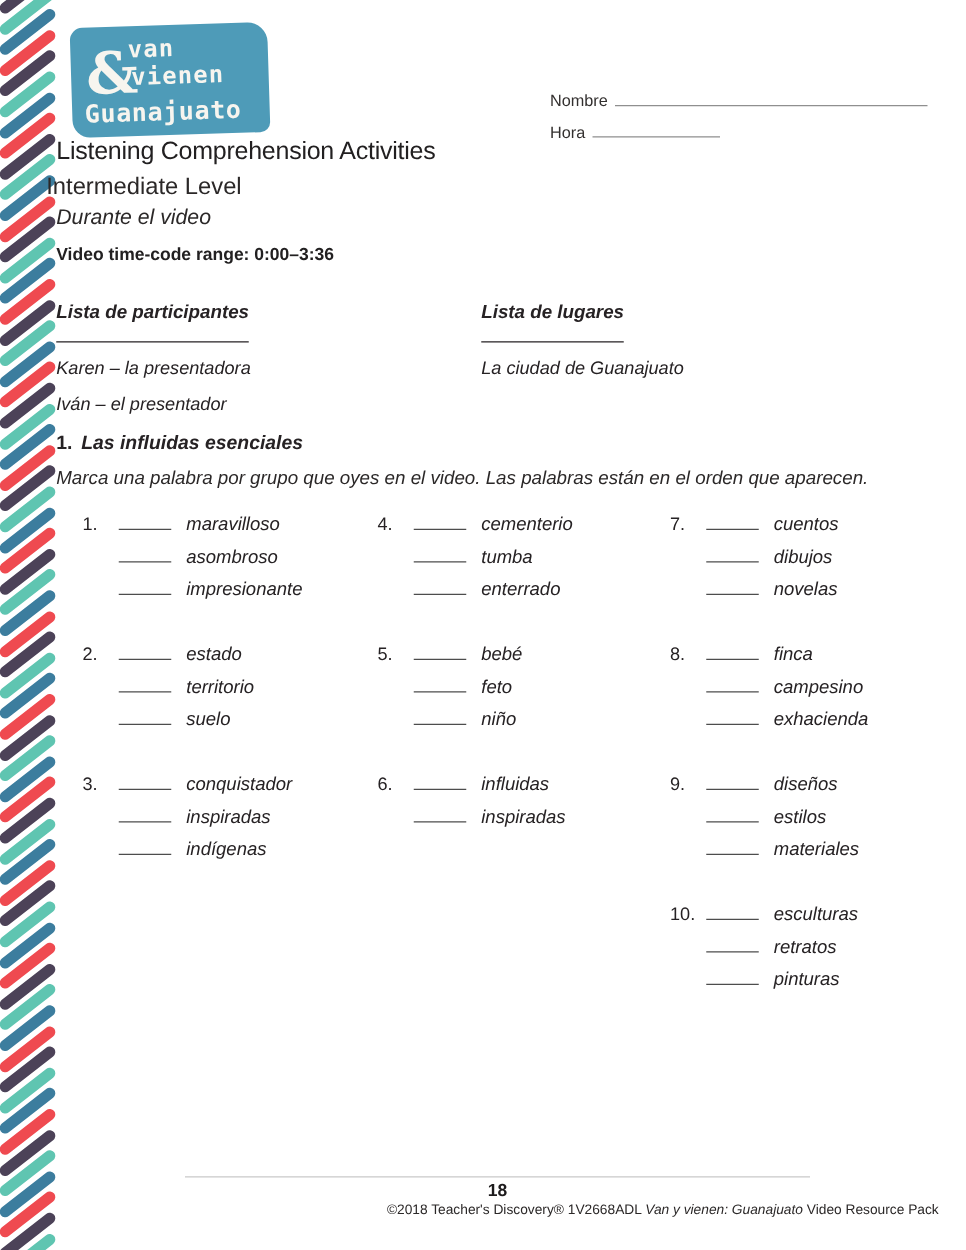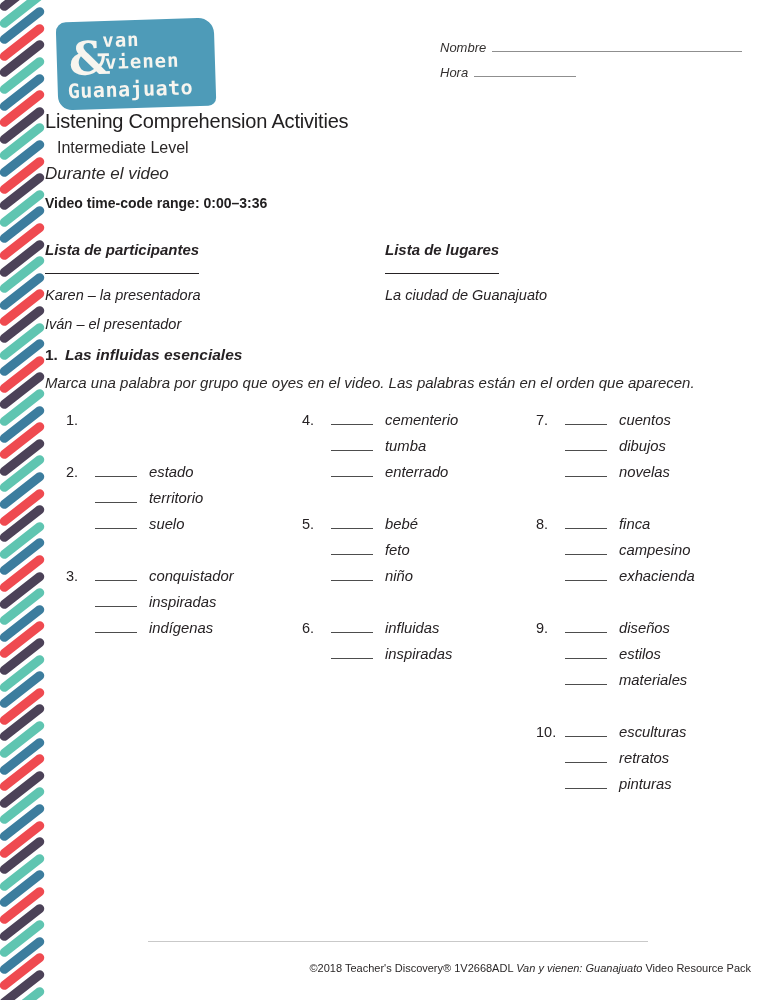--- a/index.html
+++ b/index.html
@@ -19,30 +19,30 @@
   .logo .amp{position:absolute;left:12px;top:14px;font-family:"DejaVu Serif",serif;font-weight:bold;
              font-size:46px;color:#f7f5ef;line-height:1;}
   .logo .l1{position:absolute;left:46px;top:8px;font-family:"DejaVu Sans Mono",monospace;font-weight:bold;
             font-size:19px;color:#f7f5ef;letter-spacing:1px;}
   .logo .l2{position:absolute;left:48px;top:30px;font-family:"DejaVu Sans Mono",monospace;font-weight:bold;
             font-size:19px;color:#f7f5ef;letter-spacing:1px;}
   .logo .l3{position:absolute;left:10px;top:57px;font-family:"DejaVu Sans Mono",monospace;font-weight:bold;
             font-size:20px;color:#f7f5ef;letter-spacing:0.5px;}
 
   
-  .field-row{position:absolute;font-style:italic;font-size:13px;color:#33302f;}
+  .field-row{position:absolute;font-size:13px;color:#33302f;margin-top:33px;}
   .nombre-row{left:440px;top:38px;}
   .hora-row{left:440px;top:63px;}
   .write-line{display:inline-block;border-bottom:1.5px solid #8f8f8f;height:13px;vertical-align:baseline;margin-left:6px;}
   .nombre-line{width:250px;}
   .hora-line{width:102px;}
 
   
   .h-main{position:absolute;left:45px;top:110px;font-size:20px;font-weight:normal;letter-spacing:-0.2px;color:#222021;}
-  .h-level{position:absolute;left:57px;top:139px;font-size:16px;color:#2b2828;}
+  .h-level{position:absolute;left:37px;top:139px;font-size:19px;color:#2b2828;}
   .h-durante{position:absolute;left:45px;top:164px;font-size:17px;font-style:italic;color:#2b2828;}
   .h-timecode{position:absolute;left:45px;top:195px;font-size:14px;font-weight:bold;color:#222021;}
 
   
   .list-col{position:absolute;top:241px;}
   .list-participants{left:45px;}
   .list-places{left:365px;margin-left:20px;}
   .list-heading{font-size:15px;font-weight:bold;font-style:italic;border-bottom:1.7px solid #262224;
                 padding-bottom:15px;display:inline-block;}
   .list-item{font-size:14.5px;font-style:italic;margin-top:13px;}
@@ -172,20 +172,25 @@
 
   <div class="act-header">
     <span>1.</span><span class="act-title">Las influidas esenciales</span>
   </div>
   <div class="act-instructions">Marca una palabra por grupo que oyes en el video. Las palabras están en el orden que aparecen.</div>
 
   <div class="groups">
     <div class="gcol gcol1">
       <div class="group">
         <span class="gnum">1.</span>
+        <div class="gitems">
+          <div class="gitem"><span class="blank"></span><span class="word">maravilloso</span></div>
+          <div class="gitem"><span class="blank"></span><span class="word">asombroso</span></div>
+          <div class="gitem"><span class="blank"></span><span class="word">impresionante</span></div>
+        </div>
       </div>
       <div class="group">
         <span class="gnum">2.</span>
         <div class="gitems">
           <div class="gitem"><span class="blank"></span><span class="word">estado</span></div>
           <div class="gitem"><span class="blank"></span><span class="word">territorio</span></div>
           <div class="gitem"><span class="blank"></span><span class="word">suelo</span></div>
         </div>
       </div>
       <div class="group">
@@ -254,17 +259,18 @@
         <div class="gitems">
           <div class="gitem"><span class="blank"></span><span class="word">esculturas</span></div>
           <div class="gitem"><span class="blank"></span><span class="word">retratos</span></div>
           <div class="gitem"><span class="blank"></span><span class="word">pinturas</span></div>
         </div>
       </div>
     </div>
   </div>
 
   <div class="footer-rule"></div>
+  <div class="footer-page">18</div>
   <div class="footer-copy">
     <span>©2018 Teacher's Discovery® 1V2668ADL </span><span class="it">Van y vienen: Guanajuato</span><span> Video Resource Pack</span>
   </div>
 
 </div>
 
 </body></html>

